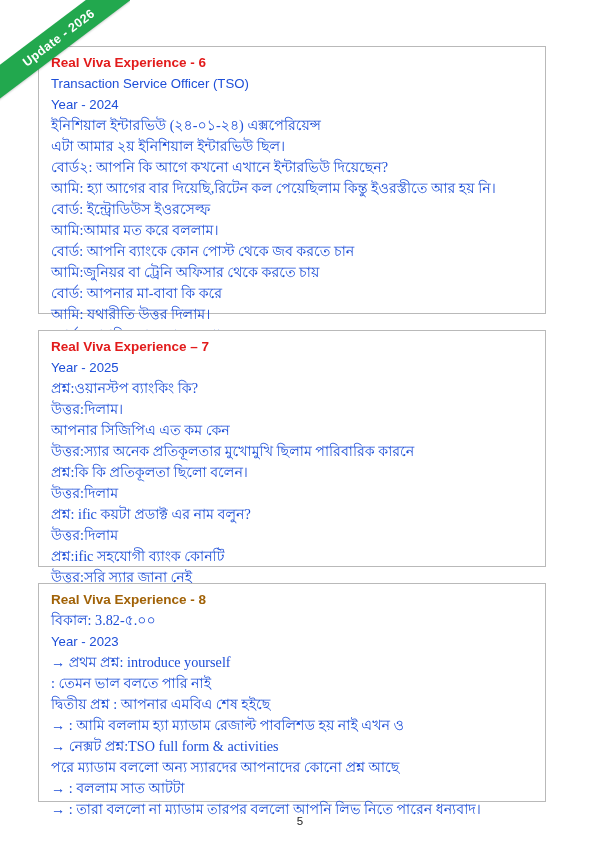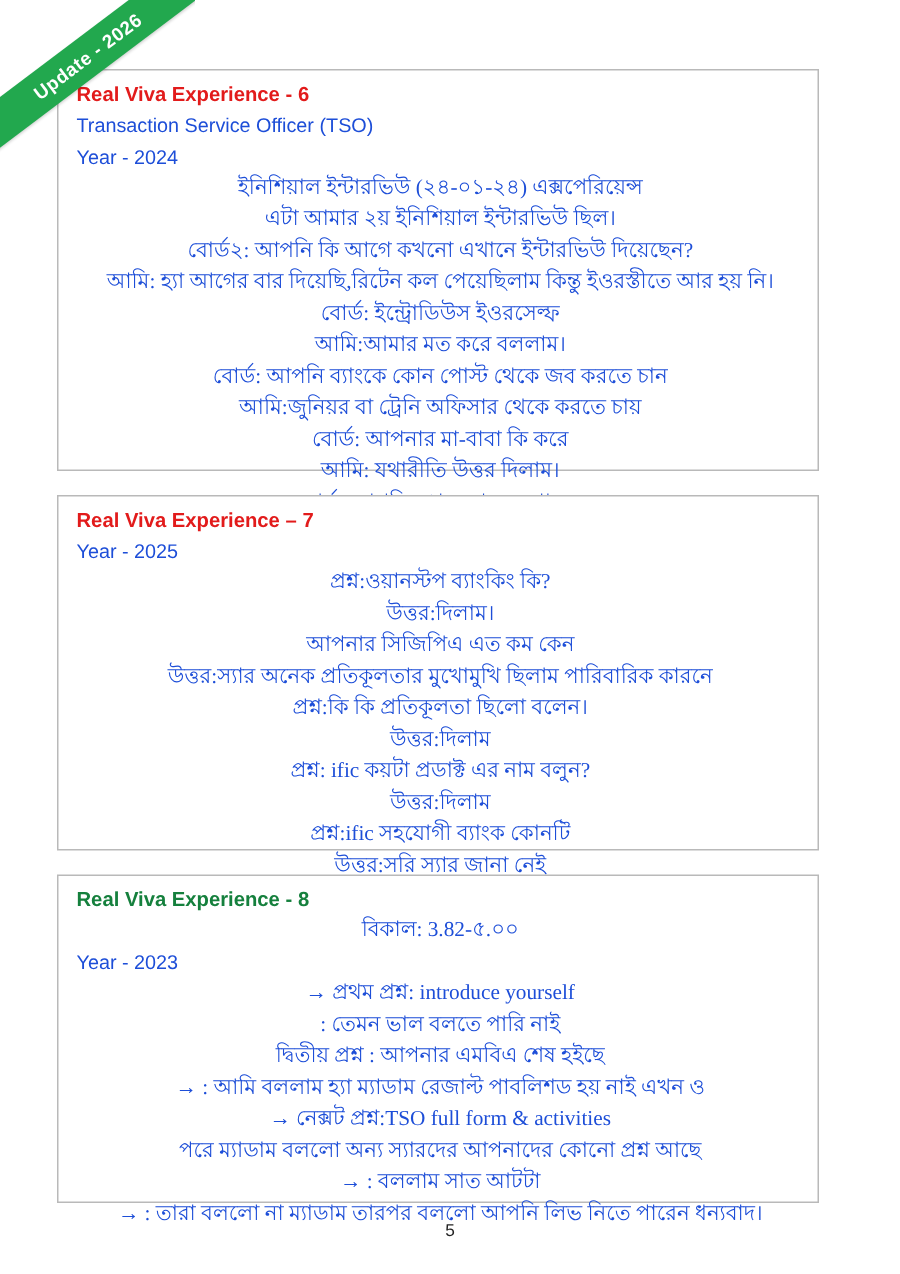--- a/index.html
+++ b/index.html
@@ -81,21 +81,20 @@
     color: #1d4ed8;
     font-size: 13.2px;
     line-height: 20.6px;
     margin: 0 0 0 3px;
     white-space: nowrap;
   }
   .line.bn {
     font-family: "Liberation Serif", "DejaVu Serif", serif;
     font-size: 14.2px;
     line-height: 21px;
-    text-align: center;
   }
   .line.lat {
     font-size: 13.2px;
     line-height: 21px;
   }
 
   #page-number {
     position: absolute;
     left: 0;
     top: 815px;
@@ -147,21 +146,21 @@
         <div class="line bn">উত্তর:দিলাম</div>
         <div class="line bn">প্রশ্ন: ific কয়টা প্রডাক্ট এর নাম বলুন?</div>
         <div class="line bn">উত্তর:দিলাম</div>
         <div class="line bn">প্রশ্ন:ific সহযোগী ব্যাংক কোনটি</div>
         <div class="line bn">উত্তর:সরি স্যার জানা নেই</div>
         <div class="line bn">আপনি আসতে পারেন।</div>
       </div>
   </div>
 
   <div class="viva-card" id="card-8" style="border-color: rgb(185, 185, 185);">
-    <div class="card-title" style="color: #15803d;">Real Viva Experience - 8</div>
+    <div class="card-title" style="color: #a16207;">Real Viva Experience - 8</div>
     <div class="card-lines">
         <div class="line bn">বিকাল: 3.82-৫.০০</div>
         <div class="line lat">Year - 2023</div>
         <div class="line bn">→ প্রথম প্রশ্ন: introduce yourself</div>
         <div class="line bn">: তেমন ভাল বলতে পারি নাই</div>
         <div class="line bn">দ্বিতীয় প্রশ্ন : আপনার এমবিএ শেষ হইছে</div>
         <div class="line bn">→ : আমি বললাম হ্যা ম্যাডাম রেজাল্ট পাবলিশড হয় নাই এখন ও</div>
         <div class="line bn">→ নেক্সট প্রশ্ন:TSO full form &amp; activities</div>
         <div class="line bn">পরে ম্যাডাম বললো অন্য স্যারদের আপনাদের কোনো প্রশ্ন আছে</div>
         <div class="line bn">→ : বললাম সাত আটটা</div>

